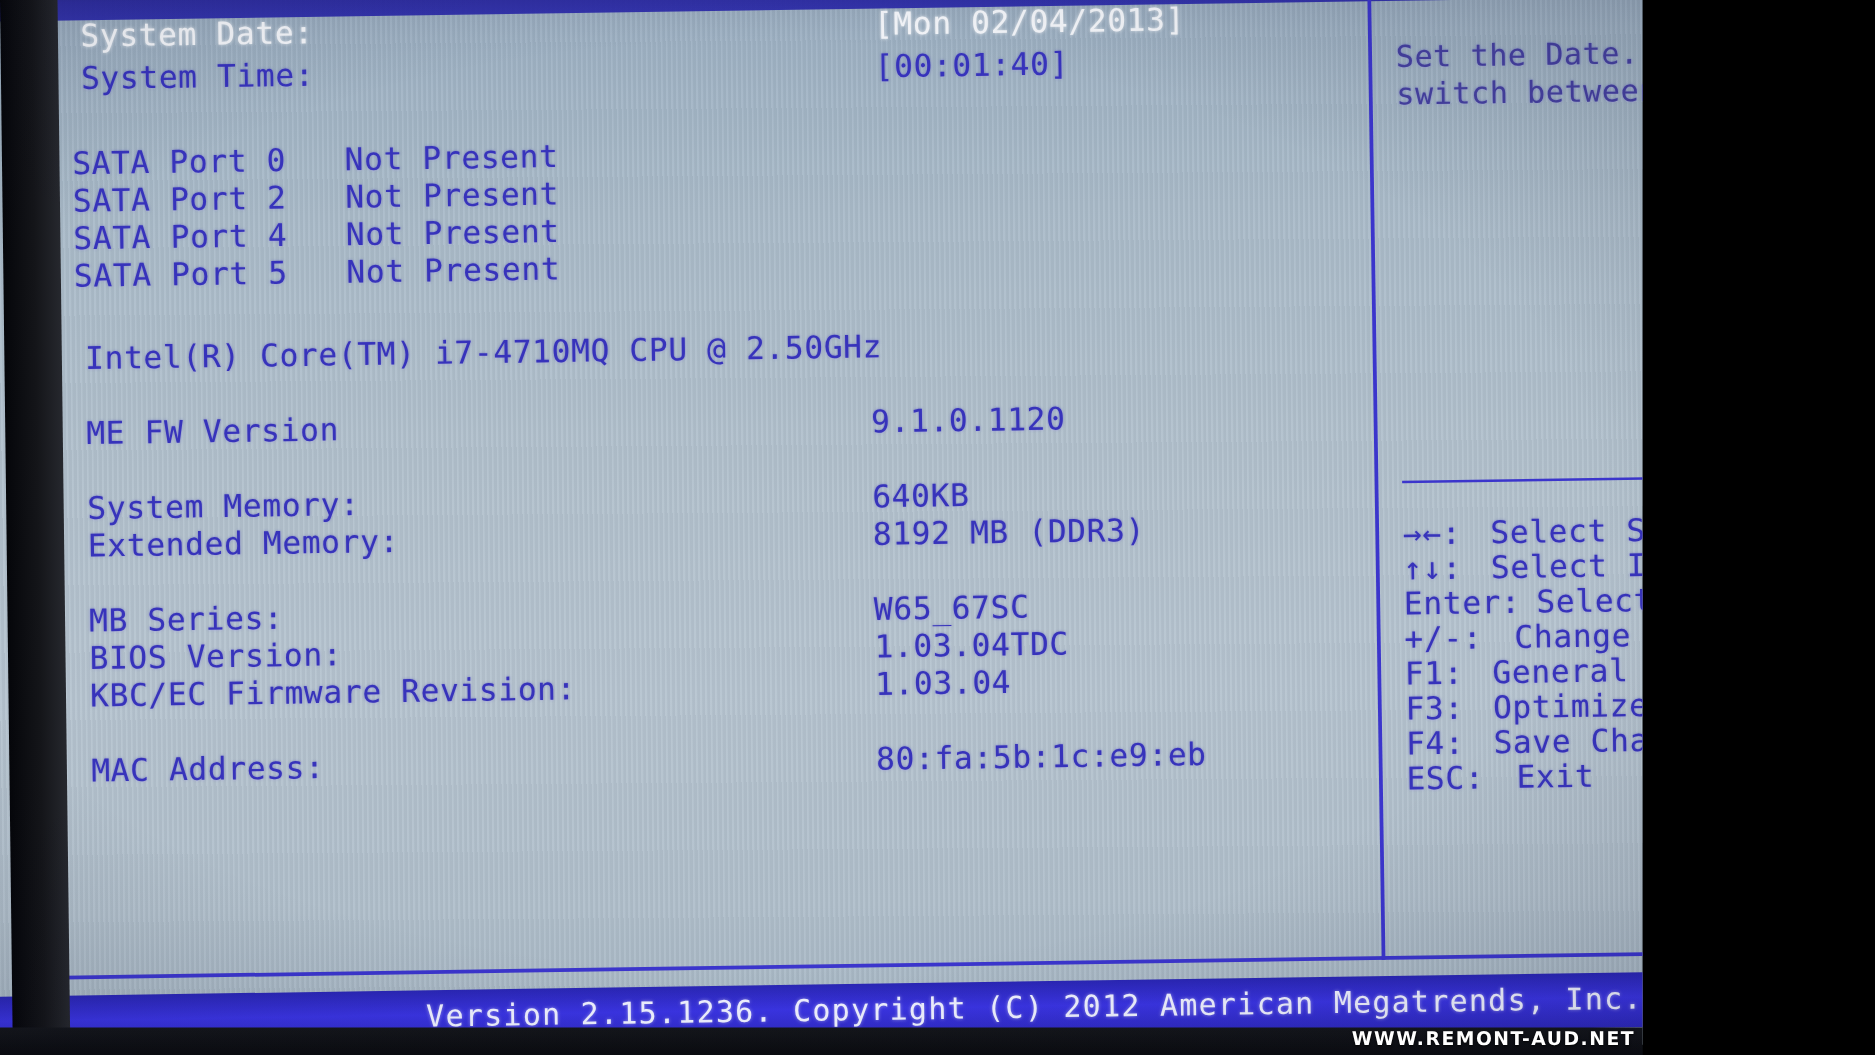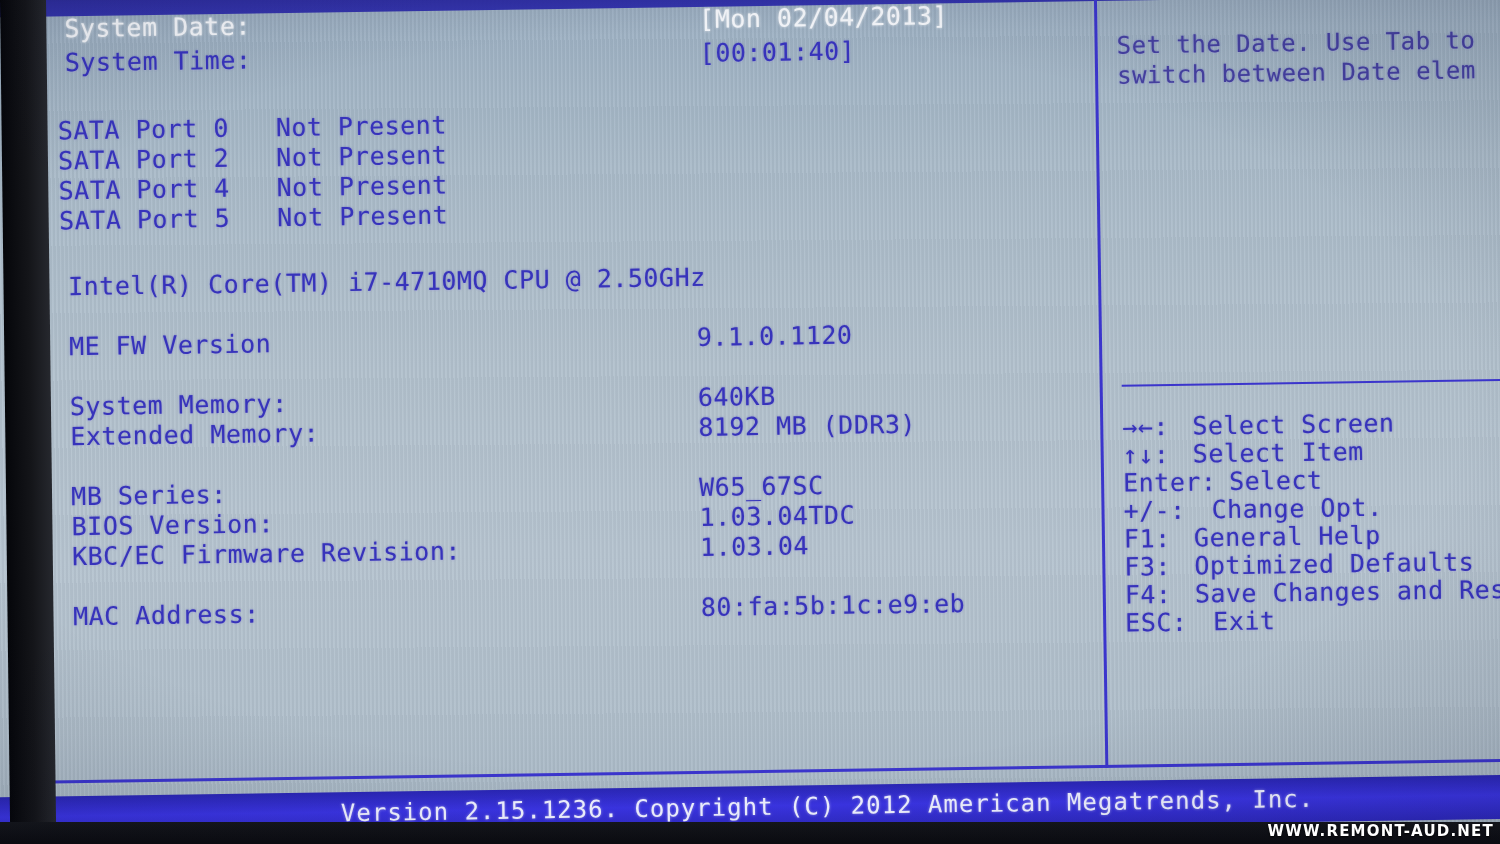--- a/index.html
+++ b/index.html
@@ -3,21 +3,21 @@
 <meta charset="utf-8">
 <title>AMI BIOS Setup — Main</title>
 <style>
   html, body {
     margin: 0;
     padding: 0;
     background: #000;
   }
   #screen {
     position: relative;
-    width: 1500px;
+    width: 1314px;
     height: 844px;
     overflow: hidden;
     background: #0d0f12;
     font-family: "DejaVu Sans Mono", "Liberation Mono", monospace;
   }
 
   
   #panel-wrap {
     position: absolute;
     left: -30px;

